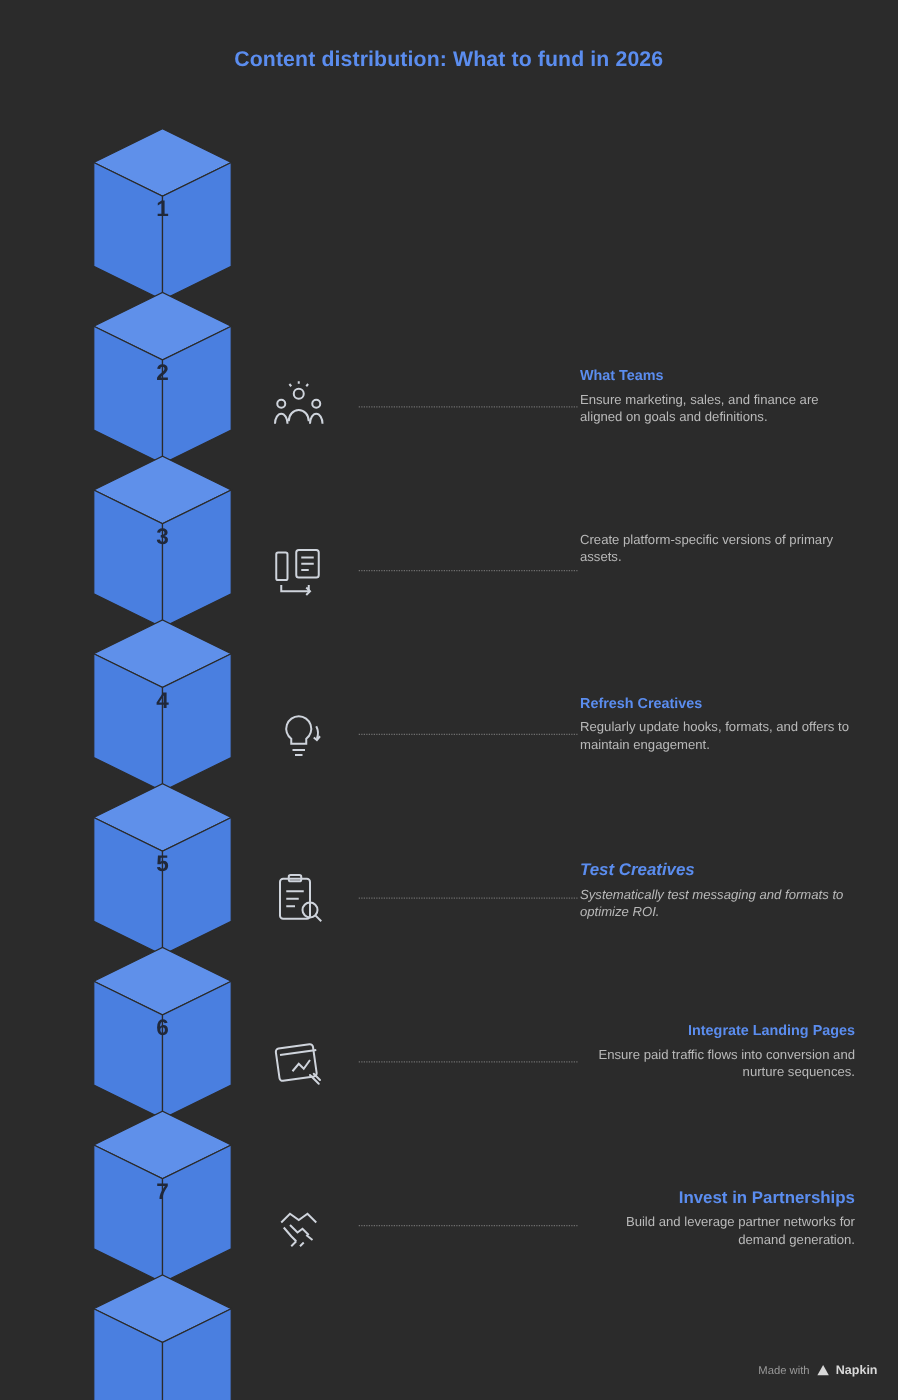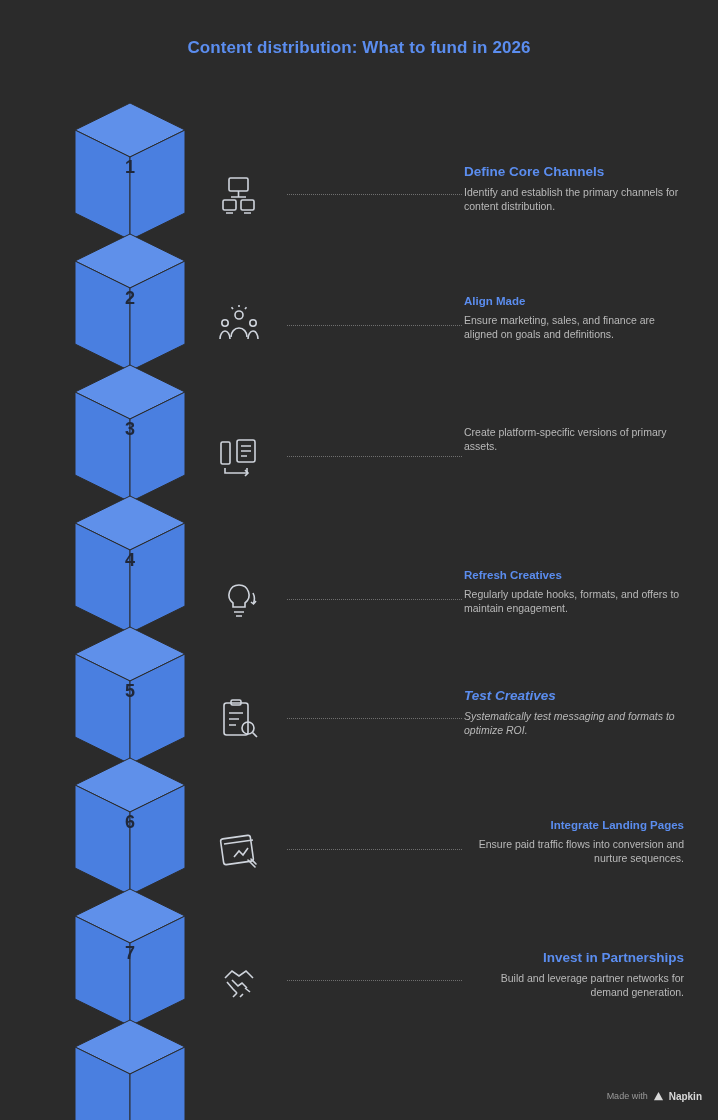--- a/index.html
+++ b/index.html
@@ -185,73 +185,57 @@
     <div class="cube" style="top:917px;">
       <svg width="150" height="150" viewBox="0 0 150 150">
         <polygon points="20,35 75,8 130,35 75,62" fill="#5f90ea" stroke="#2b2b2b" stroke-width="1"></polygon>
         <polygon points="20,35 75,62 75,145 20,118" fill="#4a7fe0" stroke="#2b2b2b" stroke-width="1"></polygon>
         <polygon points="130,35 75,62 75,145 130,118" fill="#4a7fe0" stroke="#2b2b2b" stroke-width="1"></polygon>
       </svg>
     </div>
 
   </div>
 
-  <div class="row" style="top:172px;">
-    <div class="icon-box">
-      <svg width="48" height="48" viewBox="0 0 48 48" fill="none" stroke="#cfd4dc" stroke-width="1.6">
-        <rect x="14" y="6" width="19" height="13" rx="1.5"></rect>
-        <path d="M23.5 19v6M16 25h15"></path>
-        <rect x="8" y="28" width="13" height="10" rx="1.5"></rect>
-        <rect x="26" y="28" width="13" height="10" rx="1.5"></rect>
-        <path d="M11 41h7M29 41h7"></path>
-      </svg>
-    </div>
-    <div class="dots"></div>
-    <div class="texts">
-      <div class="row-title">Define Core Channels</div>
-      <div class="row-desc">Identify and establish the primary channels for content distribution.</div>
-    </div>
-  </div>
 
   <div class="row small" style="top:303px;">
     <div class="icon-box">
       <svg width="48" height="48" viewBox="0 0 48 48" fill="none" stroke="#cfd4dc" stroke-width="1.6">
         <circle cx="24" cy="12" r="4"></circle>
         <path d="M16 34c0-5 3.5-9 8-9s8 4 8 9"></path>
         <circle cx="10" cy="20" r="3.2"></circle>
         <path d="M5 36c0-4.5 2.3-8 5-8s5 3.5 5 8"></path>
         <circle cx="38" cy="20" r="3.2"></circle>
         <path d="M33 36c0-4.5 2.3-8 5-8s5 3.5 5 8"></path>
         <path d="M24 4v-2M18 6l-1.5-1.8M30 6l1.5-1.8"></path>
       </svg>
     </div>
     <div class="dots"></div>
     <div class="texts">
-      <div class="row-title">Align Made</div>
+      <div class="row-title">What Teams</div>
       <div class="row-desc">Ensure marketing, sales, and finance are aligned on goals and definitions.</div>
     </div>
   </div>
 
   <div class="row" style="top:434px;">
     <div class="icon-box">
       <svg width="48" height="48" viewBox="0 0 48 48" fill="none" stroke="#cfd4dc" stroke-width="1.6">
         <rect x="6" y="8" width="9" height="22" rx="1.5"></rect>
         <rect x="22" y="6" width="18" height="22" rx="2"></rect>
         <path d="M26 12h10M26 17h10M26 22h6"></path>
         <path d="M10 34v5h22v-5"></path>
         <path d="M30 36l3 3-3 3"></path>
       </svg>
     </div>
     <div class="dots"></div>
     <div class="texts">
       <div class="row-desc">Create platform-specific versions of primary assets.</div>
     </div>
   </div>
 
-  <div class="row small" style="top:577px;">
+  <div class="row small" style="top:565px;">
     <div class="icon-box">
       <svg width="48" height="48" viewBox="0 0 48 48" fill="none" stroke="#cfd4dc" stroke-width="1.6">
         <path d="M24 8a10 10 0 0 0-6 18v4h12v-4a10 10 0 0 0-6-18z"></path>
         <path d="M19 35h10M21 39h6"></path>
         <path d="M38 16a12 12 0 0 1 .5 10"></path>
         <path d="M36 25l2.5 2 2.5-3"></path>
       </svg>
     </div>
     <div class="dots"></div>
     <div class="texts">

